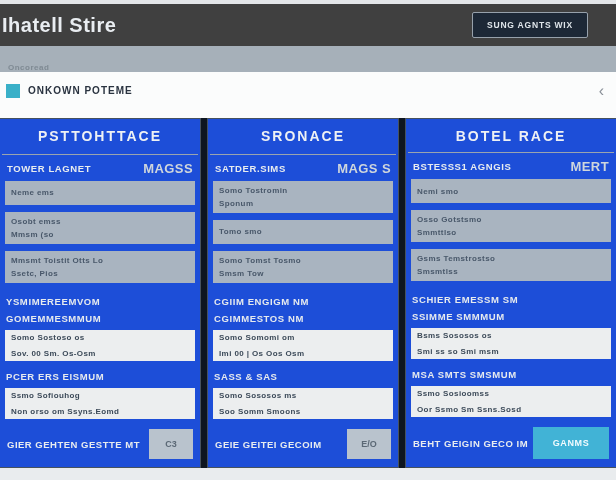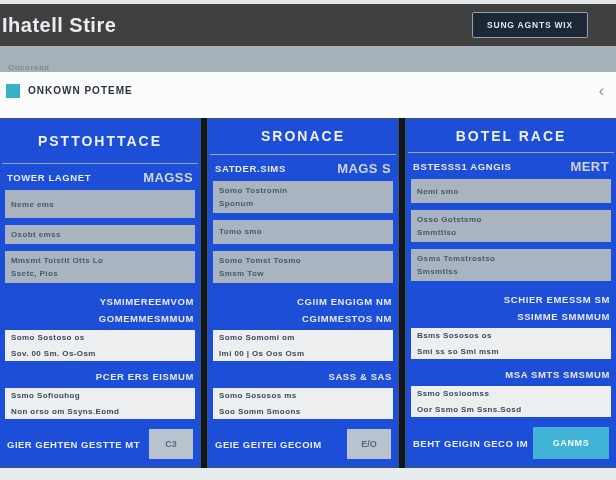--- a/index.html
+++ b/index.html
@@ -65,21 +65,21 @@
   .subheader .sh-right{color:#cfd6dc;font-size:13px;font-weight:bold;letter-spacing:.4px;}
   .feat{
     background:#a9b4c0;margin:0 5px 7px 5px;padding:5px 6px;
     display:flex;flex-direction:column;justify-content:center;gap:4px;
   }
   .feat.single{height:18px;}
   .feat .l1,.feat .l2{
     color:#49586a;font-size:8px;font-weight:bold;letter-spacing:.4px;
   }
   .sect{
-    padding:6px 6px 4px 6px;display:flex;flex-direction:column;gap:6px;text-align:right;
+    padding:6px 6px 4px 6px;display:flex;flex-direction:column;gap:6px;
   }
   .sect span{color:#e6eaee;font-size:9.5px;font-weight:bold;letter-spacing:.6px;}
   .detail{
     background:#eceeef;margin:2px 5px 4px 5px;padding:3px 6px;
     display:flex;flex-direction:column;gap:7px;
   }
   .detail span{color:#3c4a59;font-size:8px;font-weight:bold;letter-spacing:.4px;}
   .card-footer{
     margin-top:auto;display:flex;align-items:center;justify-content:space-between;
     padding:6px 7px 8px 7px;
@@ -122,20 +122,21 @@
     <div class="card-title">PSTTOHTTACE</div>
     <div class="subheader">
       <span class="sh-left">TOWER LAGNET</span>
       <span class="sh-right">MAGSS</span>
     </div>
     <div class="feat single">
       <span class="l1">Neme ems</span>
     </div>
     <div class="feat">
       <span class="l1">Osobt emss</span>
+      <span class="l2">Mmsm (so</span>
     </div>
     <div class="feat">
       <span class="l1">Mmsmt Toistit Otts Lo</span>
       <span class="l2">Ssetc, Pios</span>
     </div>
     <div class="sect">
       <span>YSMIMEREEMVOM</span>
       <span>GOMEMMESMMUM</span>
     </div>
     <div class="detail">

